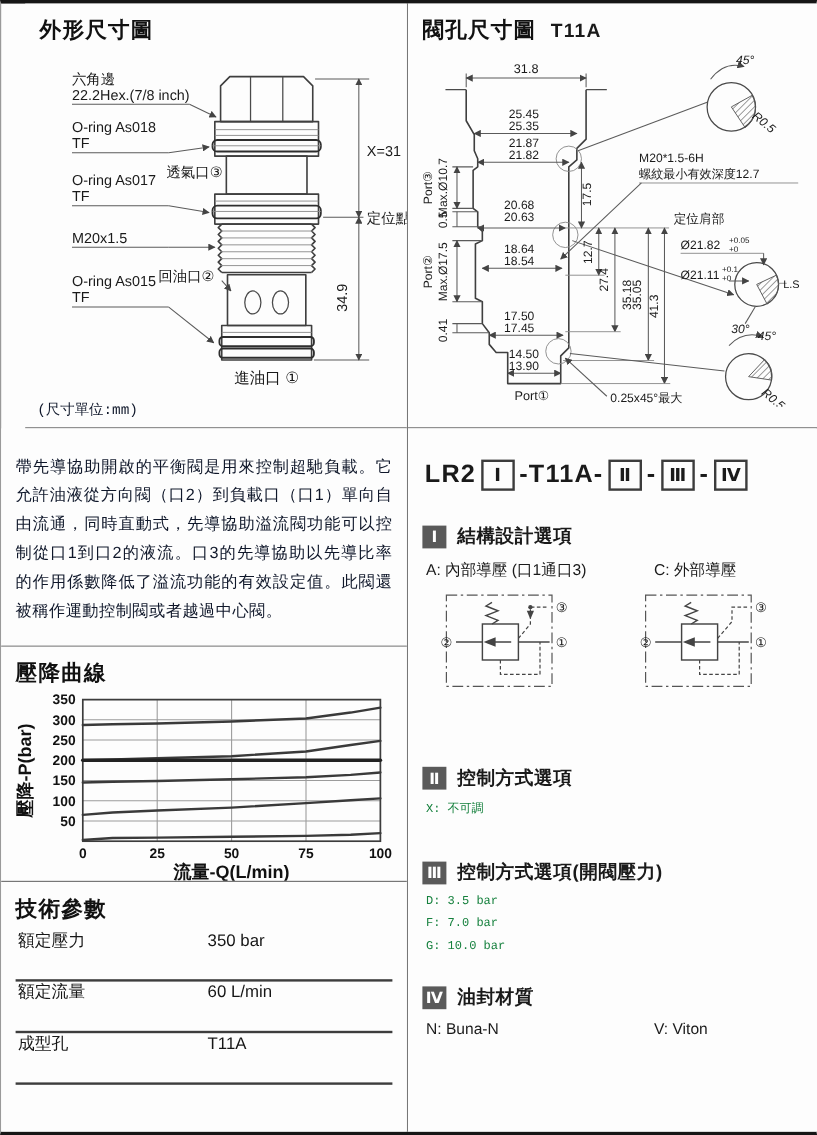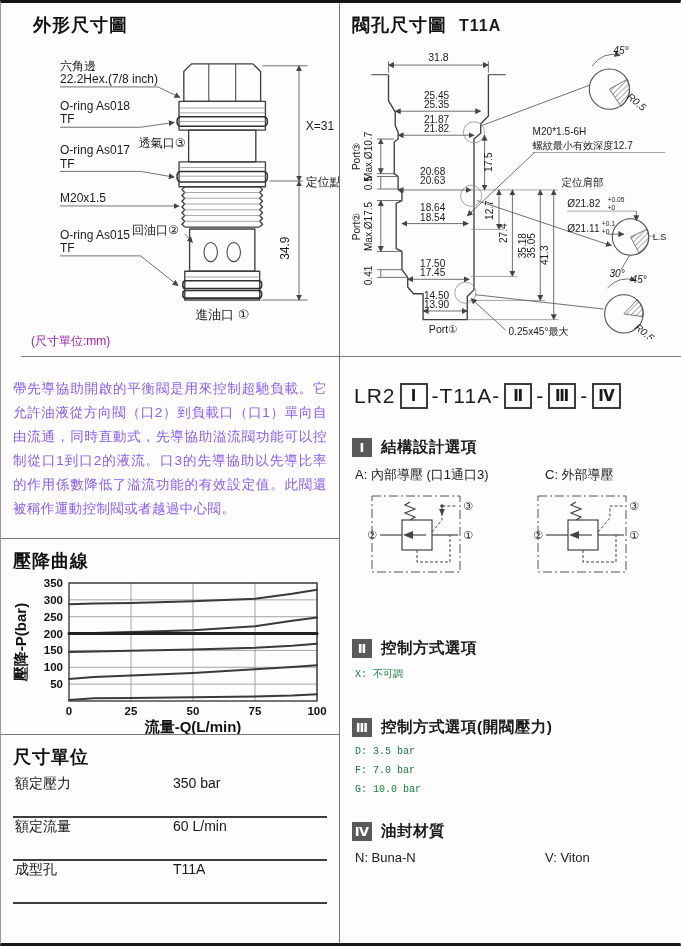--- a/index.html
+++ b/index.html
@@ -27,38 +27,38 @@
   .ln{stroke:#4a4a4a;stroke-width:1.1;fill:none;}
   .thin{stroke:#8a8a8a;stroke-width:0.8;fill:none;}
   .oring{stroke:#2e2e2e;stroke-width:1.6;fill:none;}
   .dim{stroke:#5a5a5a;stroke-width:0.9;fill:none;}
   .t12{font-size:12.5px;fill:#1a1a1a;}
   .t11{font-size:11px;fill:#1a1a1a;}
   .t10{font-size:10.5px;fill:#1a1a1a;}
   .t7{font-size:7px;fill:#1a1a1a;}
   .it{font-style:italic;}
   .anch{text-anchor:middle;}
-  .unit-note{position:absolute;left:10px;bottom:6px;font-size:12px;color:#a21caf;}
+  .unit-note{position:absolute;left:10px;bottom:6px;font-size:12px;color:#0f172a;font-family:Liberation Mono, monospace;}
   
-  .features-body{margin-top:10px;font-size:13.5px;line-height:1.78;letter-spacing:0.4px;text-align:justify;color:#8b5cf6;}
+  .features-body{margin-top:10px;font-size:13.5px;line-height:1.78;letter-spacing:0.4px;text-align:justify;color:#0f172a;}
   
   .grid{stroke:#9b9b9b;stroke-width:0.9;fill:none;}
   .plotborder{fill:none;stroke:#3c3c3c;stroke-width:1.4;}
   .curve{fill:none;stroke:#3a3a3a;stroke-width:2;stroke-linejoin:round;stroke-linecap:round;}
   .curve.thick{stroke-width:3;stroke:#222;}
   .tick{font-size:11.5px;font-weight:700;fill:#111;}
   .axis-label{font-size:15px;font-weight:700;fill:#111;}
   
   .param-rows{margin-top:6px;}
   .param-row{display:flex;align-items:flex-start;height:36px;border-bottom:2px solid #3d3d3d;padding:0 2px 5px 2px;}
   .param-label{width:158px;font-size:14px;color:#161616;}
   .param-value{font-size:14px;color:#161616;}
   
   .model-line{display:flex;align-items:center;margin:16px 0 0 2px;gap:4px;}
-  .model-prefix,.model-sep{font-size:21px;font-weight:400;letter-spacing:1px;}
+  .model-prefix,.model-sep{font-size:21px;font-weight:700;letter-spacing:1px;}
   .code-box{display:inline-flex;align-items:center;justify-content:center;min-width:16px;height:22px;
             padding:0 4px;border:2px solid #3c3c3c;font-size:15px;font-weight:700;}
   .ord-sec{margin-top:26px;}
   .ord-sec.first{margin-top:28px;}
   .ord-hdr{display:flex;align-items:center;}
   .chip{display:inline-flex;width:20px;height:19px;background:#5a5a5a;color:#fff;
         align-items:center;justify-content:center;font-size:13px;font-weight:700;margin-right:9px;flex:none;}
   .ord-title{font-size:15.5px;font-weight:700;letter-spacing:0.5px;}
   .opt-line{font-size:10px;margin:8px 0 0 3px;color:#15803d;font-family:Liberation Mono, monospace;}
   .opt-pair{display:flex;margin:8px 0 0 3px;font-size:13px;}
@@ -193,21 +193,21 @@
           <polyline class="curve thick" points="56.0,56.6 80.8,56.6 118.0,56.6 180.0,56.6 242.0,56.6 279.2,56.6 304.0,56.6"></polyline>
           <polyline class="curve" points="56.0,75.1 80.8,74.4 118.0,73.8 180.0,72.4 242.0,70.7 279.2,68.7 304.0,66.7"></polyline>
           <polyline class="curve" points="56.0,102.1 80.8,100.1 118.0,98.4 180.0,96.0 242.0,92.3 279.2,89.9 304.0,88.3"></polyline>
           <polyline class="curve" points="56.0,123.0 80.8,121.3 118.0,121.0 180.0,120.3 242.0,119.6 279.2,118.6 304.0,117.3"></polyline>
           <text class="axis-label" x="180" y="155" text-anchor="middle">流量-Q(L/min)</text>
           <text class="axis-label" transform="translate(13,65) rotate(-90)" text-anchor="middle">壓降-P(bar)</text>
         </svg>
     </div>
 
     <div class="sec sec-params">
-      <h2 class="hd">尺寸單位</h2>
+      <h2 class="hd">技術參數</h2>
       <div class="param-rows">
         <div class="param-row">
           <span class="param-label">額定壓力</span>
           <span class="param-value">350 bar</span>
         </div>
         <div class="param-row">
           <span class="param-label">額定流量</span>
           <span class="param-value">60 L/min</span>
         </div>
         <div class="param-row">

